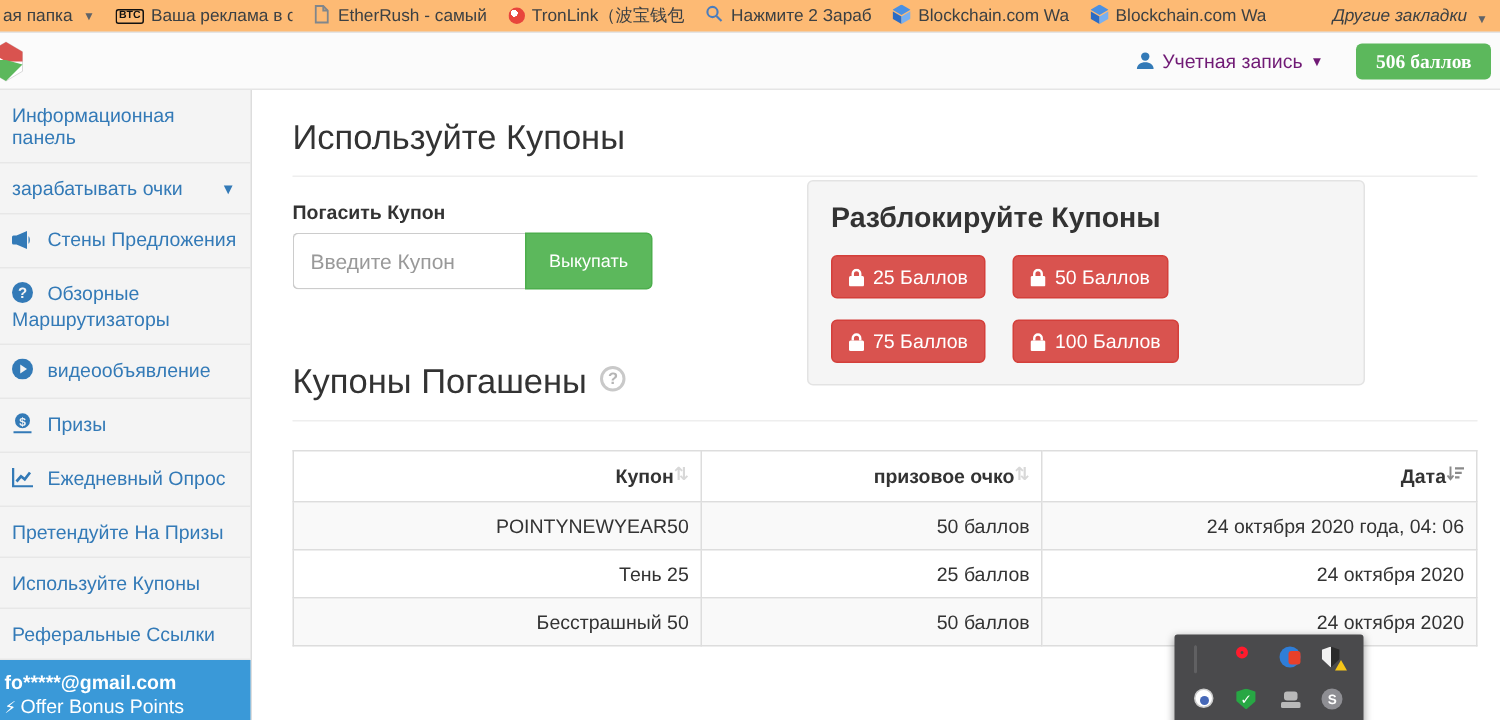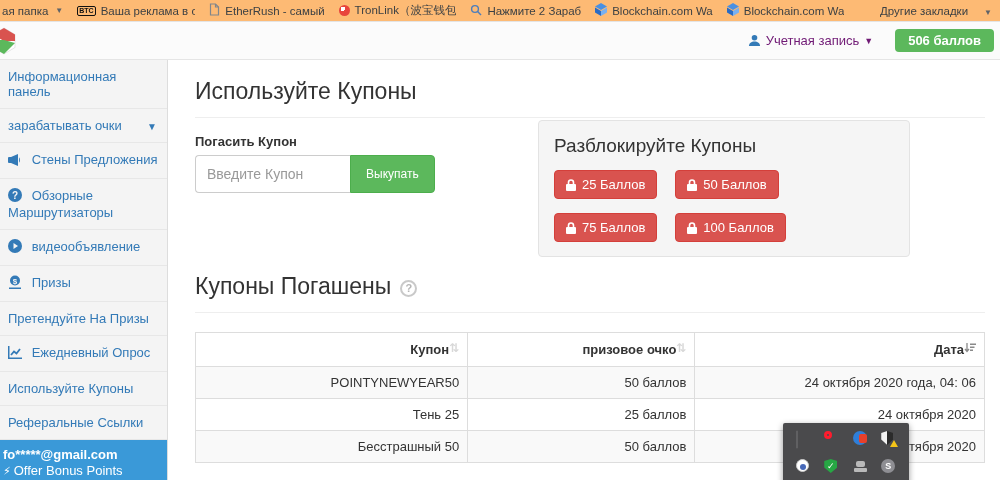--- a/index.html
+++ b/index.html
@@ -11,37 +11,37 @@
   .canvas { position:absolute; inset:0; width:1000px; height:480px; overflow:hidden; }
 
   
   .bookmarks { position:absolute; left:0; top:0; width:1000px; height:22px;
     background:#fdba74; border-bottom:1px solid #e4e4e4;
     display:flex; align-items:center; font-size:11.5px; color:#3c4043; }
   .bm-item { display:flex; align-items:center; gap:5px; margin-left:14px;
     white-space:nowrap; overflow:hidden; max-width:118px; cursor:pointer; }
   .bm-item:first-child { margin-left:2px; }
   .bm-caret { color:#5f6368; font-size:8px; margin-left:2px; }
-  .bm-right { margin-left:auto; margin-right:8px; display:flex; align-items:flex-end; gap:14px;
-    white-space:nowrap; cursor:pointer; }
+  .bm-right { margin-left:auto; margin-right:8px; display:flex; align-items:flex-end; gap:4px;
+    white-space:nowrap; cursor:pointer;font-style:italic; }
   .ic { display:inline-block; flex:0 0 auto; }
   .btc-badge { font-size:7px; font-weight:bold; color:#111; letter-spacing:0; border:1px solid #111;
     border-radius:2px; padding:0 1px; line-height:8px; }
   .red-dot { width:11px; height:11px; border-radius:50%; background:radial-gradient(circle at 35% 35%, #fff 0 22%, #e8453c 23%); }
 
   
   .site-header { position:absolute; left:0; top:22px; width:1000px; height:38px;
     background:#fbfbfb; border-bottom:1px solid #e5e5e5; display:flex; align-items:center; }
   .brand { display:flex; align-items:center; margin-left:-9px; }
   .brand-text { font-size:17px; font-weight:bold; color:#333; margin-left:4px; }
   .header-right { margin-left:auto; display:flex; align-items:center; gap:22px; margin-right:6px; }
   .account-link { display:flex; align-items:center; gap:5px; color:#701a75; font-size:13px; cursor:pointer; }
   .account-caret { font-size:9px; }
   .points-badge { background:#5cb85c; color:#fff; font-size:13px; font-weight:bold;
-    padding:4px 13px; border-radius:4px; }
+    padding:4px 13px; border-radius:4px;font-family:Liberation Serif, serif; }
 
   
   .sidebar { position:absolute; left:0; top:60px; width:168px; height:420px;
     background:#f4f4f4; border-right:1px solid #ddd; }
   .side-item { padding:9px 8px; font-size:13px; line-height:15px; color:#337ab7;
     border-bottom:1px solid #e7e7e7; cursor:pointer; position:relative; }
   .side-item .sicon { margin-right:6px; vertical-align:-2px; }
   .side-chevron { position:absolute; right:10px; top:10px; font-size:10px; color:#337ab7; }
   .side-note { background:#3a99d8; color:#fff; padding:7px 8px 8px 3px; border-bottom:1px solid #5fb0e2; cursor:pointer; }
   .note-email { font-weight:bold; font-size:13px; line-height:16px; }
@@ -59,27 +59,27 @@
   .coupon-input { width:155px; height:38px; border:1px solid #ccc; border-right:none;
     border-radius:4px 0 0 4px; padding:0 11px; font-size:14px; color:#555;
     font-family:"Liberation Sans","DejaVu Sans",sans-serif; }
   .coupon-input::placeholder { color:#999; }
   .redeem-btn { height:38px; background:#5cb85c; border:1px solid #4cae4c; color:#fff;
     font-size:12px; padding:0 15px; border-radius:0 4px 4px 0; cursor:pointer;
     font-family:"Liberation Sans","DejaVu Sans",sans-serif; }
 
   .unlock-panel { position:absolute; left:370px; top:60px; width:372px; height:137px;
     background:#f5f5f5; border:1px solid #e3e3e3; border-radius:4px; padding:14px 15px; }
-  .unlock-title { font-size:19px; font-weight:400; color:#333; margin-bottom:13px; }
+  .unlock-title { font-size:19px; font-weight:700; color:#333; margin-bottom:13px; }
   .unlock-btns { display:flex; flex-wrap:wrap; gap:14px 18px; }
   .lock-btn { display:inline-flex; align-items:center; gap:6px; background:#d9534f;
     border:1px solid #d43f3a; color:#fff; font-size:13px; padding:6px 11px;
     border-radius:4px; cursor:pointer; font-family:"Liberation Sans","DejaVu Sans",sans-serif; }
 
-  .section-head { display:flex; align-items:center; gap:9px; margin-top:80px; }
+  .section-head { display:flex; gap:9px; margin-top:48px; }
   .q-circle { width:17px; height:17px; border:2px solid #c9c9c9; border-radius:50%;
     color:#b5b5b5; font-size:11px; font-weight:bold; display:inline-flex;
     align-items:center; justify-content:center; margin-top:3px; }
 
   table.coupons { width:790px; border-collapse:collapse; font-size:13px; margin-top:19px; }
   .coupons th, .coupons td { border:1px solid #ddd; text-align:right; color:#333; }
   .coupons th { padding:9px 8px; font-weight:bold; }
   .coupons td { padding:8px 8px; }
   .coupons tbody tr:nth-child(odd) { background:#f9f9f9; }
   .col-coupon { width:34.5%; } .col-points { width:28.8%; } .col-date { width:36.7%; }
@@ -230,29 +230,29 @@
     <div class="side-item">
       <span class="sicon">
         <svg width="14" height="14" viewBox="0 0 14 14">
             <circle cx="7" cy="5.5" r="5" fill="#337ab7"></circle>
             <text x="7" y="8.8" text-anchor="middle" font-size="8" font-weight="bold" fill="#f4f4f4" font-family="Liberation Sans,sans-serif">$</text>
             <path d="M1 12.5h12v1.5H1z" fill="#337ab7"></path>
           </svg>
       </span><span>Призы</span>
     </div>
     <div class="side-item">
-      <span>Претендуйте На Призы</span>
-    </div>
-    <div class="side-item">
       <span class="sicon">
         <svg width="14" height="13" viewBox="0 0 14 13">
             <path d="M0 0v13h14v-1.5H1.5V0z" fill="#337ab7"></path>
             <polyline points="3,9 6,5.5 8.5,7.5 12,3" fill="none" stroke="#337ab7" stroke-width="1.8"></polyline>
           </svg>
       </span><span>Ежедневный Опрос</span>
+    </div>
+    <div class="side-item">
+      <span>Претендуйте На Призы</span>
     </div>
     <div class="side-item">
       <span>Используйте Купоны</span>
     </div>
     <div class="side-item">
       <span>Реферальные Ссылки</span>
     </div>
     <div class="side-note">
       <div class="note-email">fo*****@gmail.com</div>
       <div class="note-msg"><span class="bolt">⚡</span><span>Offer Bonus Points</span></div>

